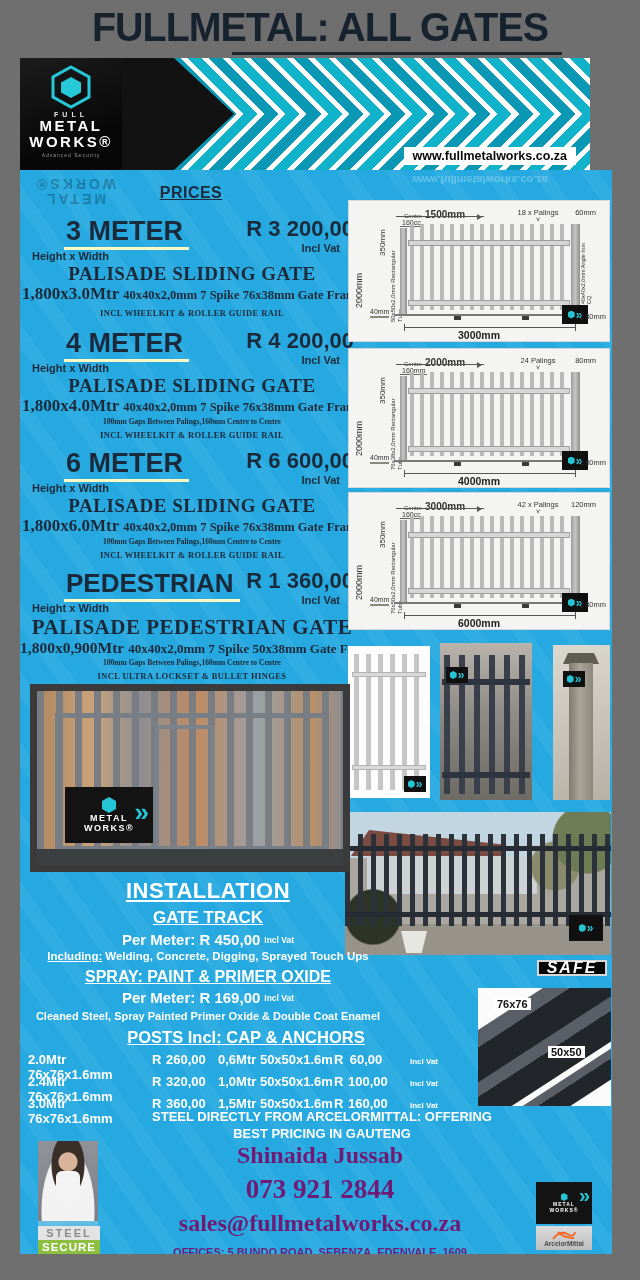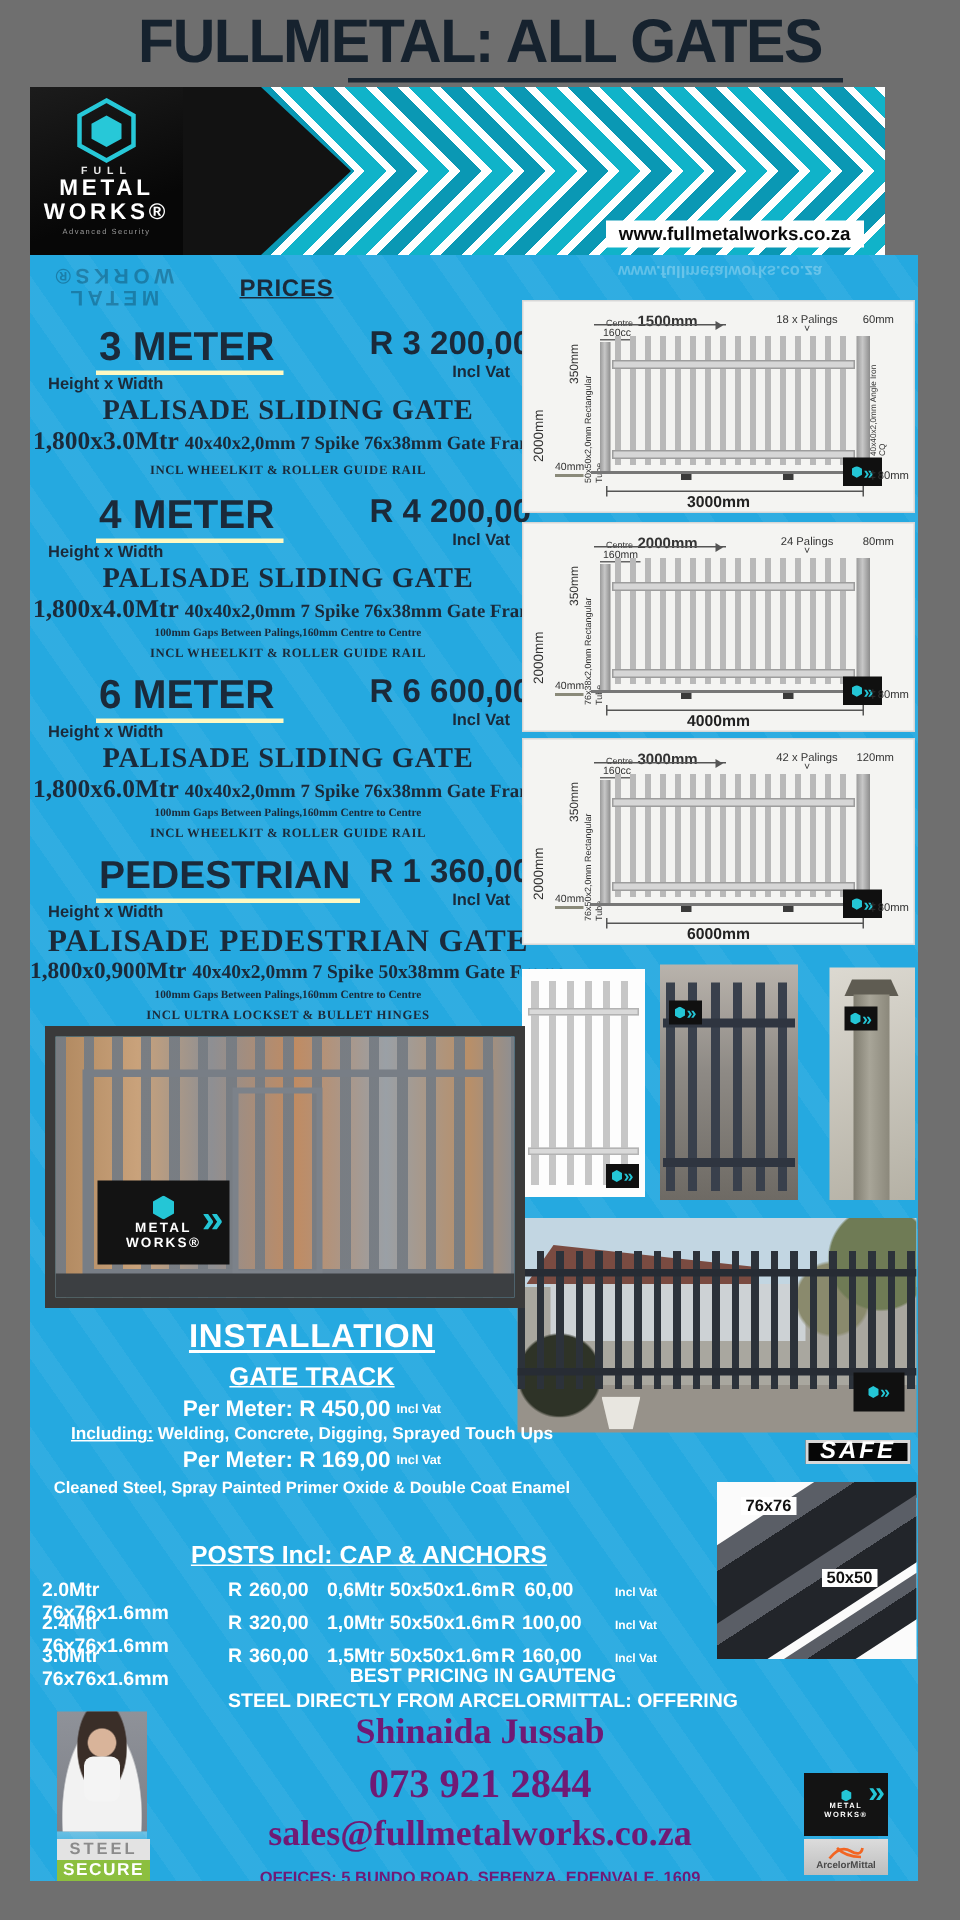--- a/index.html
+++ b/index.html
@@ -466,20 +466,21 @@
 
     <div class="inst" data-interactable="false">
       <div class="h1" data-interactable="false">INSTALLATION</div>
       <div class="h2" data-interactable="false">GATE TRACK</div>
       <div class="pm" data-interactable="false">
         <span data-interactable="false">Per Meter:   R 450,00</span><span class="vat" data-interactable="false">Incl Vat</span>
       </div>
       <div class="inc" data-interactable="false">
         <u data-interactable="false">Including:</u><span data-interactable="false">Welding, Concrete, Digging, Sprayed Touch Ups</span>
       </div>
+      <div class="h3" data-interactable="false">SPRAY: PAINT &amp; PRIMER OXIDE</div>
       <div class="pm" data-interactable="false">
         <span data-interactable="false">Per Meter:   R 169,00</span><span class="vat" data-interactable="false">Incl Vat</span>
       </div>
       <div class="note" data-interactable="false">Cleaned Steel, Spray Painted Primer Oxide &amp; Double Coat Enamel</div>
     </div>
 
     <div class="posts-h" data-interactable="false">POSTS Incl: CAP &amp; ANCHORS</div>
     <div class="ptable" data-interactable="false">
       <div class="prow2" data-interactable="false">
         <span data-interactable="false">2.0Mtr 76x76x1.6mm</span>
@@ -503,22 +504,22 @@
         <span data-interactable="false">3.0Mtr 76x76x1.6mm</span>
         <span data-interactable="false">R</span>
         <span class="pa3" data-interactable="false">360,00</span>
         <span data-interactable="false">1,5Mtr 50x50x1.6m</span>
         <span data-interactable="false">R</span>
         <span class="pb3" data-interactable="false">160,00</span>
         <span class="pvat2" data-interactable="false">Incl Vat</span>
       </div>
     </div>
     <div class="steel-note" data-interactable="false">
+      <div data-interactable="false">STEEL DIRECTLY FROM ARCELORMITTAL: OFFERING</div>
       <div data-interactable="false">BEST PRICING IN GAUTENG</div>
-      <div data-interactable="false">STEEL DIRECTLY FROM ARCELORMITTAL: OFFERING</div>
     </div>
 
     <div class="tubes" data-interactable="false">
       <div class="tube tube1" data-interactable="false"></div>
       <div class="tube tube2" data-interactable="false"></div>
       <div class="tube tube3" data-interactable="false"></div>
       <div class="tlabel tl1" data-interactable="false">76x76</div>
       <div class="tlabel tl2" data-interactable="false">50x50</div>
     </div>
 

